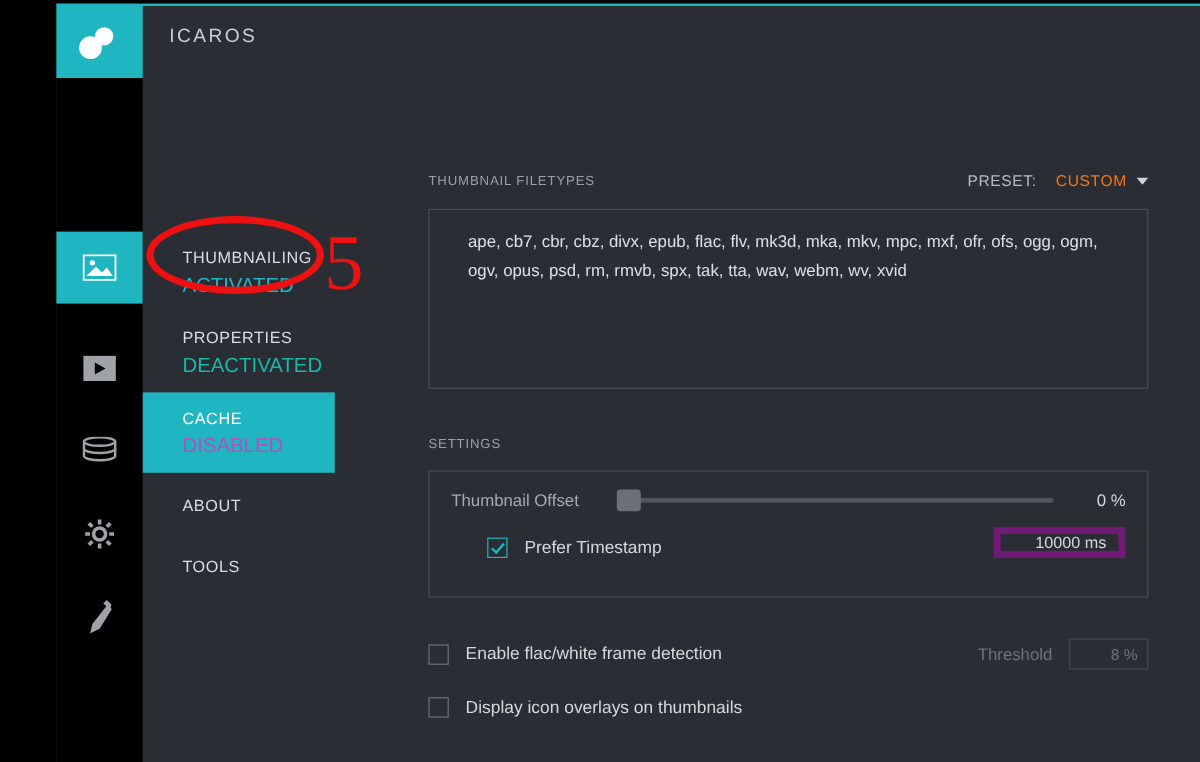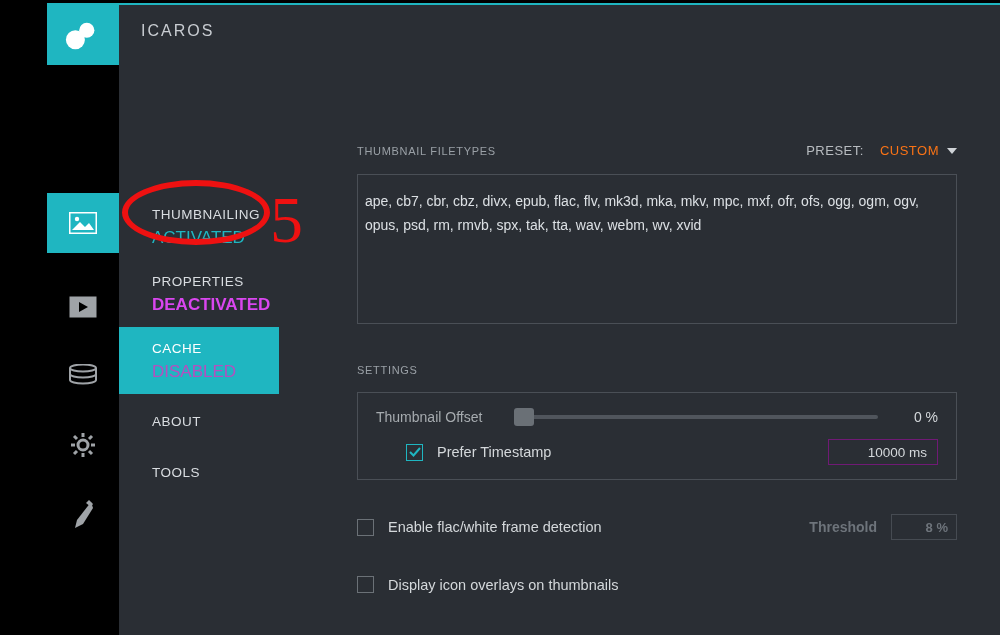--- a/index.html
+++ b/index.html
@@ -11,43 +11,43 @@
   .icon-rail { position: absolute; left: 47px; top: 65px; width: 72px; height: 570px; background: #000; }
   .rail-active { position: absolute; left: 0; top: 128px; width: 72px; height: 60px; background: #1fb6c1; }
   .rail-icon { position: absolute; left: 0; width: 72px; height: 60px; display: flex; align-items: center; justify-content: center; color: #9fa3a7; }
   .rail-icon.active { color: #fff; }
   .sidebar { position: absolute; left: 119px; top: 65px; width: 160px; height: 570px; background: #2a2e34; }
   .sb-item { position: relative; padding: 14px 18px 12px 33px; cursor: pointer; }
   .sb-item.sel { background: #1fb6c1; }
   .sb-title { color: #d9dde1; font-size: 13.5px; letter-spacing: 0.5px; }
   .sb-sub { font-size: 17px; margin-top: 6px; }
   .sub-activated { color: #1fb6c1; }
-  .sub-deactivated { color: #d946ef; font-weight: bold; }
+  .sub-deactivated { color: #14b8a6; }
   .sub-disabled { color: #b54fbf; }
   .sb-item.sel .sb-title { color: #fff; }
   .main { position: absolute; left: 279px; top: 65px; width: 721px; height: 570px; padding-left: 78px; padding-top: 78px; color: #cfd3d7; }
   .section-label { color: #9aa0a6; font-size: 11px; letter-spacing: 0.7px; }
   .header-row { display: flex; justify-content: space-between; align-items: center; width: 600px; margin-bottom: 16px; }
   .preset-wrap { display: flex; align-items: center; gap: 16px; font-size: 13px; color: #b8bcc0; letter-spacing: 0.5px; }
   .preset-value { display: flex; align-items: center; gap: 8px; cursor: pointer; color: #f97316; }
-  .filetypes-box { width: 600px; height: 150px; border: 1px solid #4a4f56; padding: 14px 7px; font-size: 14px; color: #dce0e4; line-height: 24px; }
-  .settings-box { width: 600px; border: 1px solid #4a4f56; padding: 16px 18px 14px 18px; margin-top: 16px; }
+  .filetypes-box { width: 600px; height: 150px; border: 1px solid #4a4f56; padding: 14px 32px; font-size: 14px; color: #dce0e4; line-height: 24px; }
+  .settings-box { width: 600px; border: 1px solid #4a4f56; padding: 16px 18px 32px 18px; margin-top: 16px; }
   .slider-row { display: flex; align-items: center; gap: 10px; }
   .slider-label { color: #a6abaf; font-size: 14px; width: 128px; }
   .slider-track { flex: 1; height: 4px; background: #50555c; border-radius: 2px; position: relative; }
   .slider-thumb { position: absolute; left: 0; top: -7px; width: 20px; height: 18px; background: #6a7076; border-radius: 3px; }
   .slider-val { width: 50px; text-align: right; color: #d4d8db; font-size: 14px; }
-  .indented-row { display: flex; align-items: center; margin-top: 14px; padding-left: 30px; }
+  .indented-row { display: flex; align-items: flex-end; margin-top: 14px; padding-left: 30px; }
   .cbox { width: 17px; height: 17px; border: 1px solid #6b7177; display: inline-flex; align-items: center; justify-content: center; margin-right: 14px; cursor: pointer; flex-shrink:0;}
   .cbox.checked { border-color: #1fb6c1; }
   .check-svg { width: 12px; height: 12px; }
   .opt-label { color: #d4d8db; font-size: 14.5px; }
-  .value-box { margin-left: auto; width: 110px; height: 26px; border: 1px solid #701a75; display: flex; align-items: center; justify-content: flex-end; padding: 0 10px; font-size: 13.5px; color: #d4d8db; }
-  .opt-row { display: flex; align-items: center; width: 600px; margin-top: 36px; }
-  .threshold-wrap { margin-left: auto; display: flex; align-items: center; gap: 14px; color: #6e747b; font-size: 14px; font-weight: bold; }
+  .value-box { margin-left: auto; width: 110px; height: 26px; border: 6px solid #701a75; display: flex; align-items: center; justify-content: flex-end; padding: 0 10px; font-size: 13.5px; color: #d4d8db; }
+  .opt-row { display: flex; align-items: center; width: 600px; margin-top: 23px; }
+  .threshold-wrap { margin-left: auto; display: flex; align-items: center; gap: 14px; color: #6e747b; font-size: 14px; }
   .threshold-box { width: 66px; height: 26px; border: 1px solid #464b52; display: flex; align-items: center; justify-content: flex-end; padding: 0 8px; color: #6e747b; font-size: 13px; }
   .annotation { position: absolute; pointer-events: none; }
   .circle-ann { left: 122px; top: 180px; width: 148px; height: 65px; border: 6px solid #e11; border-radius: 50%; }
   .five-ann { left: 270px; top: 182px; color: #e11; font-size: 66px; font-weight: 500; font-family: "Segoe Script", "Comic Sans MS", cursive; }
 </style>
 </head>
 <body>
 
 <div class="app-border"></div>
 

